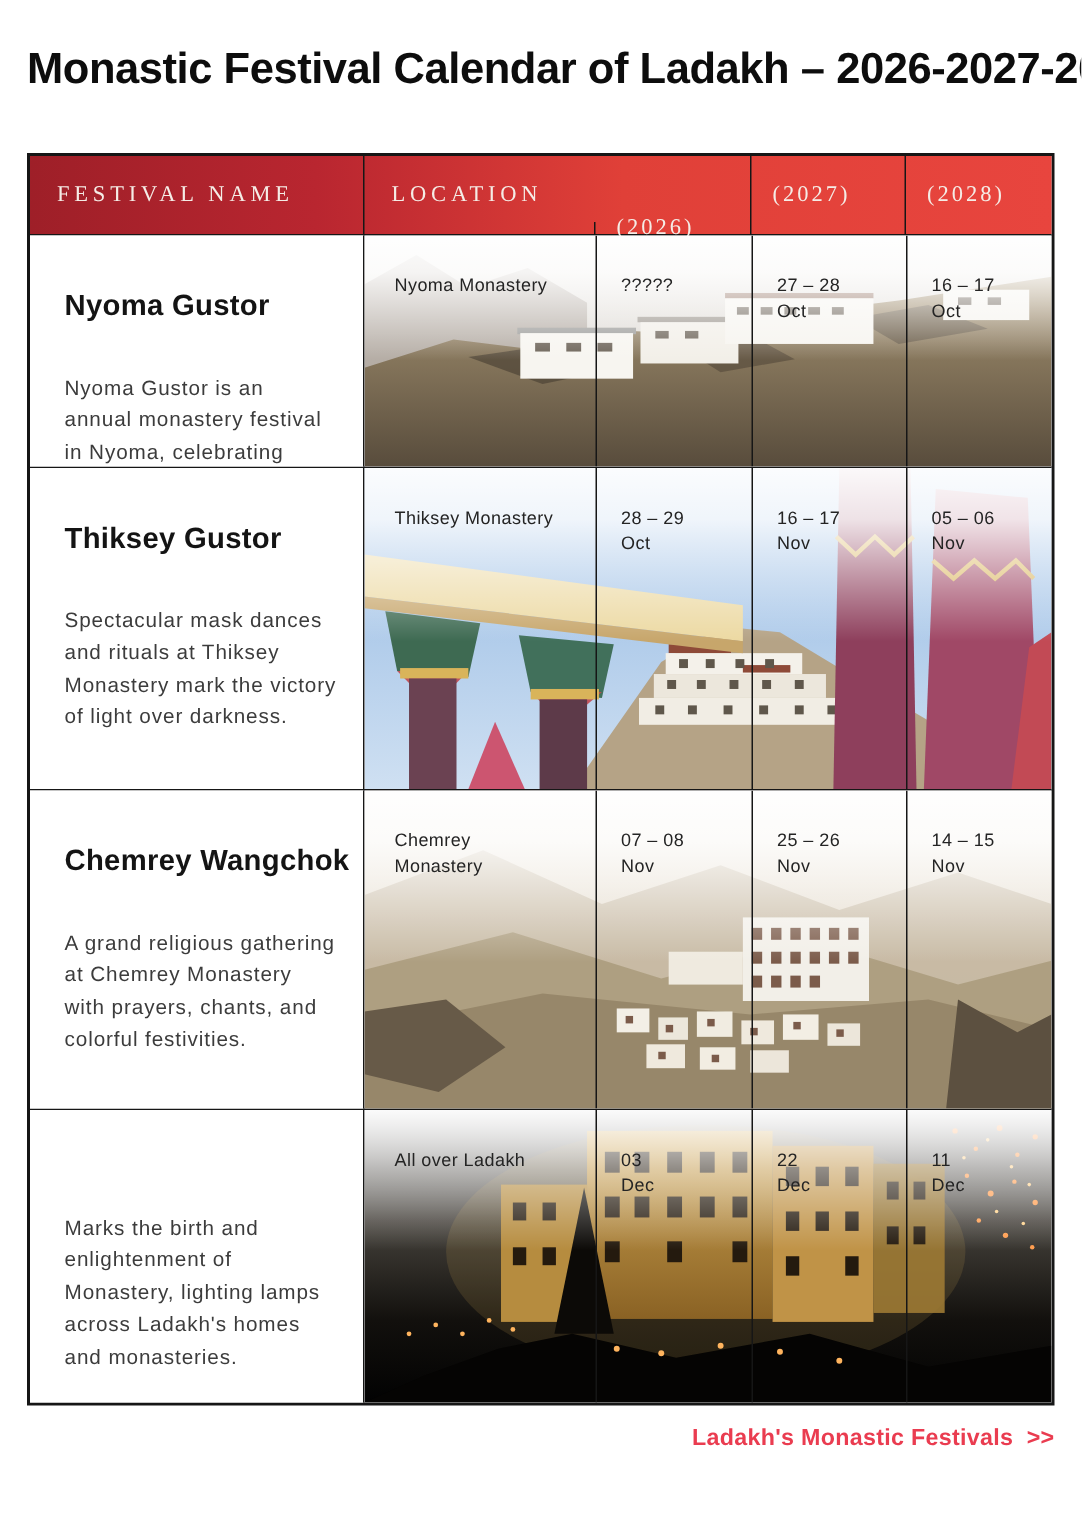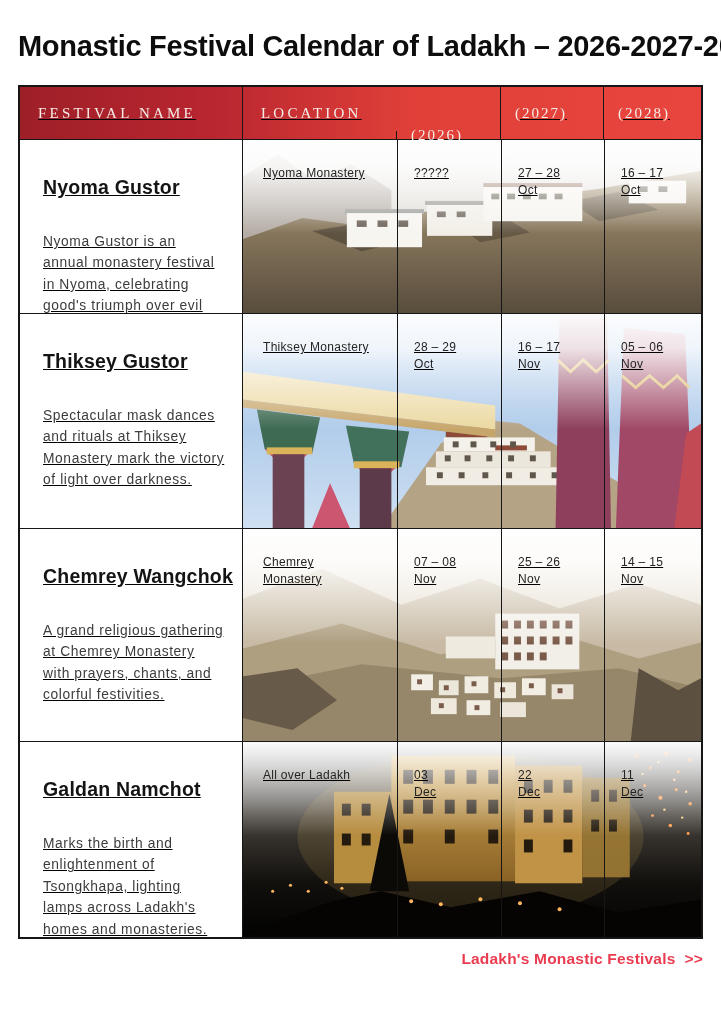--- a/index.html
+++ b/index.html
@@ -2,35 +2,35 @@
 <html><head>
 <meta charset="utf-8">
 <style>
   html,body{margin:0;padding:0;background:#ffffff;}
   body{width:721px;height:1024px;font-family:"Liberation Sans",sans-serif;}
   .page{position:relative;width:721px;height:1024px;background:#fff;overflow:hidden;}
 
   .title{position:absolute;left:18px;top:30px;margin:0;font-size:29px;font-weight:800;
          color:#0d0d0d;letter-spacing:-0.3px;white-space:nowrap;}
 
-  .ftable{position:absolute;left:18px;top:85px;width:685px;border:2px solid #161616;box-sizing:border-box;background:#fff;text-decoration:underline;}
+  .ftable{position:absolute;left:18px;top:102px;width:685px;border:2px solid #161616;box-sizing:border-box;background:#fff;}
 
   .thead{display:flex;height:52px;
          background:linear-gradient(90deg,#9e1f28 0%,#b92630 28%,#e04038 58%,#e8453e 100%);}
   .th{box-sizing:border-box;display:flex;align-items:center;font-family:"Liberation Serif",serif;
       color:#f5ece6;font-size:15px;letter-spacing:3.2px;padding-left:18px;white-space:nowrap;}
   .th+.th{border-left:1.6px solid #161616;}
   .c-name{width:222px;}
   .c-loc{width:154px;}
   .c-y1{width:104px;letter-spacing:2px;padding-left:14px;margin-top:44px;}
   .c-y2{width:103px;letter-spacing:2px;padding-left:14px;}
   .c-y3{flex:1;letter-spacing:2px;padding-left:14px;}
 
   .trow{display:flex;border-top:1.6px solid #161616;box-sizing:border-box;}
-  .r1{height:174px;}.r2{height:215px;justify-content:center;}.r3{height:213px;}.r4{height:196px;}
+  .r1{height:155px;}.r2{height:215px;justify-content:center;}.r3{height:213px;}.r4{height:196px;}
 
   .name-cell{width:222px;box-sizing:border-box;background:#fff;padding:36px 8px 0 23px;}
   .fname{font-size:19.5px;font-weight:800;color:#141414;letter-spacing:0.2px;white-space:nowrap;}
   .fdesc{margin:32px 0 0;font-size:13.8px;line-height:1.55;color:#3c3c3c;letter-spacing:0.6px;max-width:182px;}
 
   .photo-area{position:relative;flex:1;border-left:1.6px solid #161616;box-sizing:border-box;overflow:hidden;}
   .photo{position:absolute;left:0;top:0;width:100%;height:100%;display:block;}
   .fade{position:absolute;left:0;top:0;right:0;bottom:0;
         background:linear-gradient(180deg,rgba(255,255,255,0.97) 0%,rgba(255,255,255,0.85) 16%,rgba(255,255,255,0) 54%);}
   .fade.dark{background:linear-gradient(180deg,rgba(255,255,255,0.95) 0%,rgba(255,255,255,0.5) 20%,rgba(255,255,255,0) 48%);}
@@ -279,22 +279,21 @@
           <div class="date-cell d3">
             <span class="days">14 – 15</span>
             <span class="month">Nov</span>
           </div>
         </div>
       </div>
     </div>
 
     <div class="trow r4">
       <div class="name-cell">
-        <div class="fname">Galdan Namchot</div>
-        <p class="fdesc">Marks the birth and enlightenment of Tsongkhapa, lighting lamps across Ladakh's homes and monasteries.</p>
+        <p class="fdesc">Marks the birth and enlightenment of Monastery, lighting lamps across Ladakh's homes and monasteries.</p>
       </div>
       <div class="photo-area">
         <svg class="photo" viewBox="0 0 463 196" preserveAspectRatio="none">
           <defs>
             <linearGradient id="g4night" x1="0" y1="0" x2="0" y2="1">
               <stop offset="0" stop-color="#a8a8a8"></stop>
                 <stop offset="0.38" stop-color="#46423c"></stop>
               <stop offset="0.72" stop-color="#12100d"></stop>
                 <stop offset="1" stop-color="#020202"></stop>
             </linearGradient>

